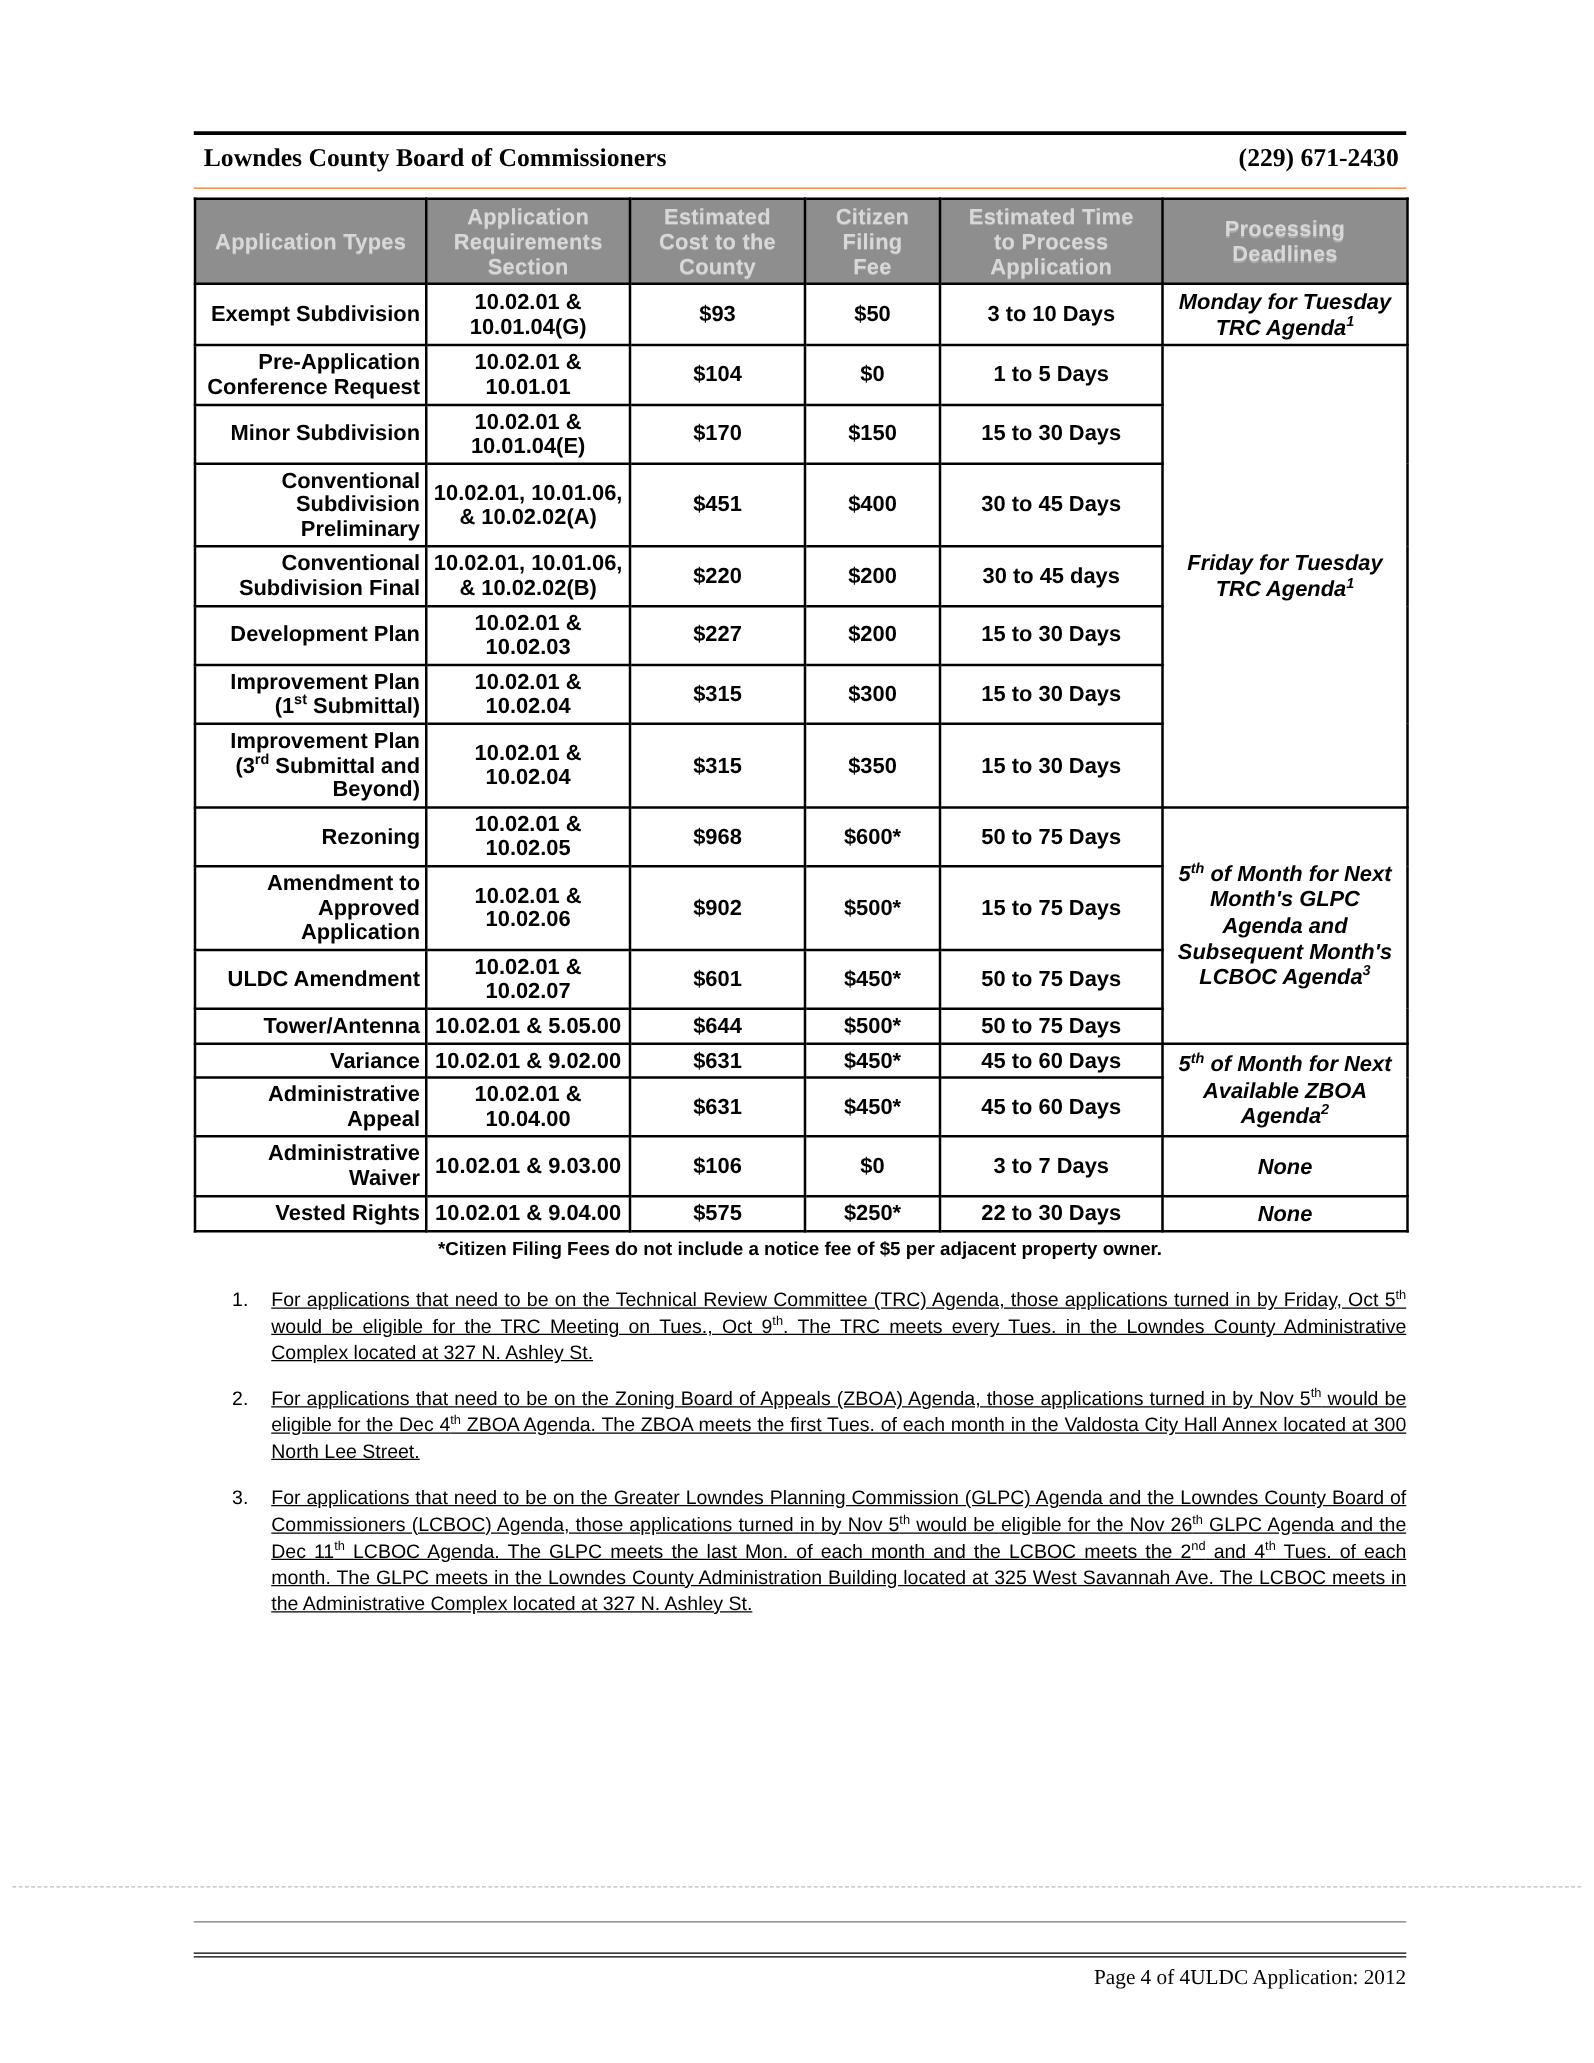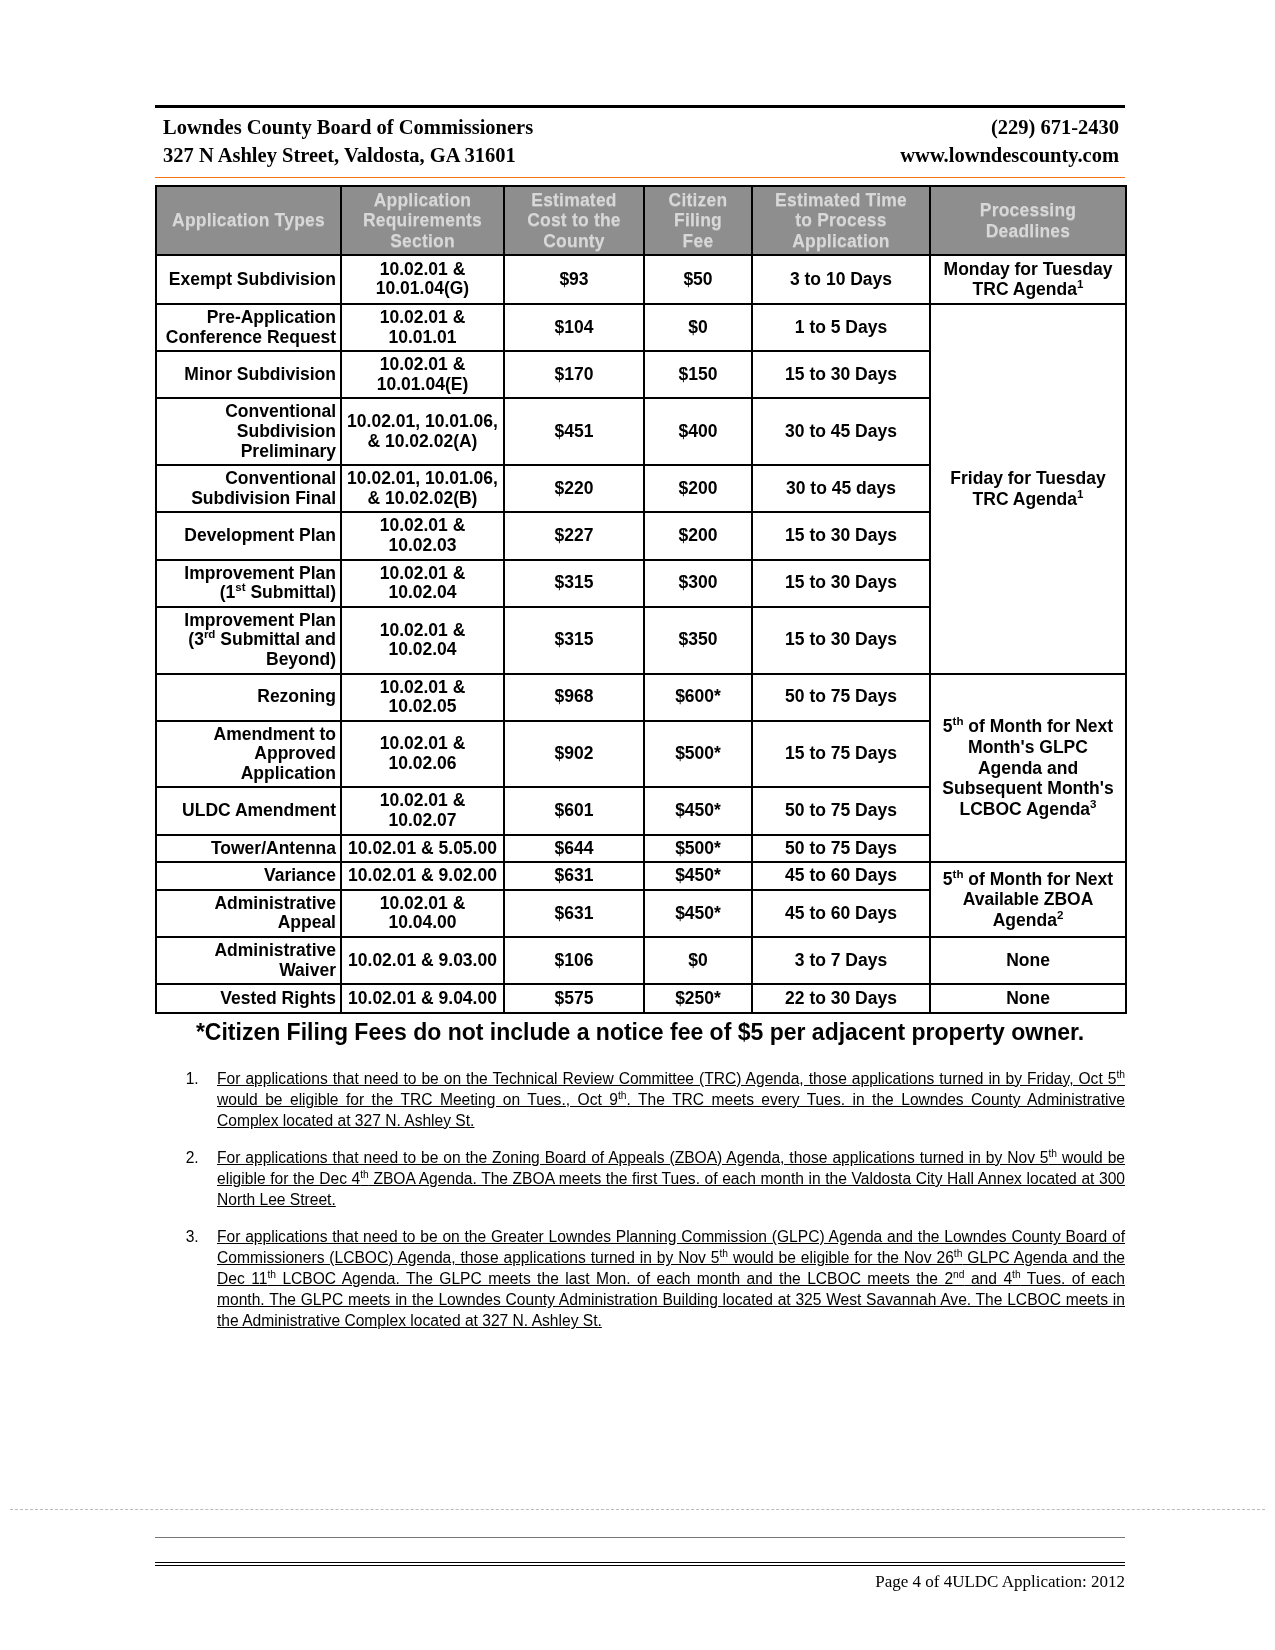--- a/index.html
+++ b/index.html
@@ -75,34 +75,35 @@
     text-align: center;
     line-height: 1.12;
   }
   td.c-cost, td.c-fee, td.c-time {
     font-weight: normal;
   }
   td.c-dead {
     text-align: center;
     font-weight: normal;
     line-height: 1.18;
+    font-style: italic;
   }
   sup { font-size: 0.66em; vertical-align: super; line-height: 0; }
 
   .colw1 { width: 185px; }
   .colw2 { width: 163px; }
   .colw3 { width: 140px; }
   .colw4 { width: 108px; }
   .colw5 { width: 178px; }
   .colw6 { width: 196px; }
 
   .note-star {
     text-align: center;
     font-weight: bold;
-    font-size: 23px;
+    font-size: 15px;
     margin-top: 5px;
   }
 
   
   ol.footnotes {
     margin: 22px 0 0 0;
     padding: 0 0 0 48px;
     font-size: 15.6px;
     line-height: 1.35;
   }
@@ -144,24 +145,20 @@
 </head>
 <body>
 
 <div class="page">
 
   <div class="letterhead">
     <div class="lh-row">
       <div class="lh-left">Lowndes County Board of Commissioners</div>
       <div class="lh-right">(229) 671-2430</div>
     </div>
-    <div class="lh-row">
-      <div class="lh-left">327 N Ashley Street, Valdosta, GA  31601</div>
-      <div class="lh-right">www.lowndescounty.com</div>
-    </div>
   </div>
 
   <table class="fee">
     <colgroup>
       <col class="colw1">
         <col class="colw2">
         <col class="colw3">
       <col class="colw4">
         <col class="colw5">
         <col class="colw6">

